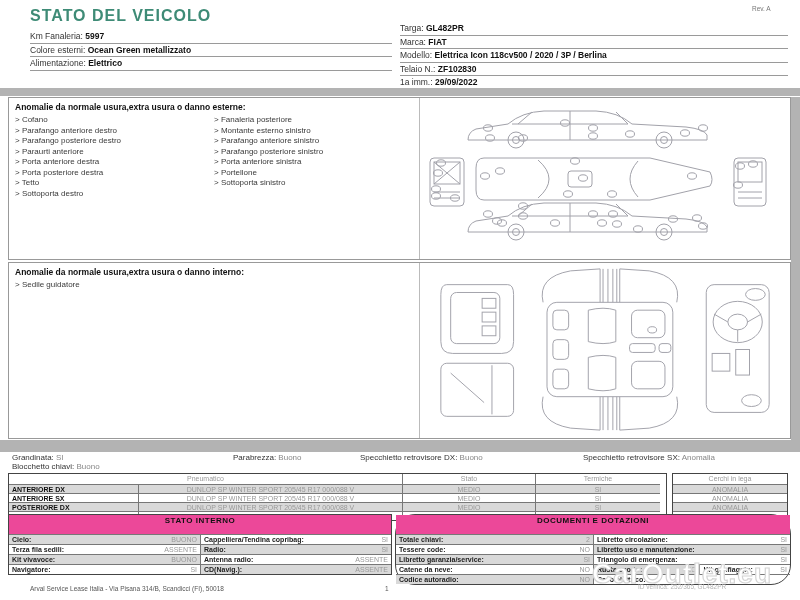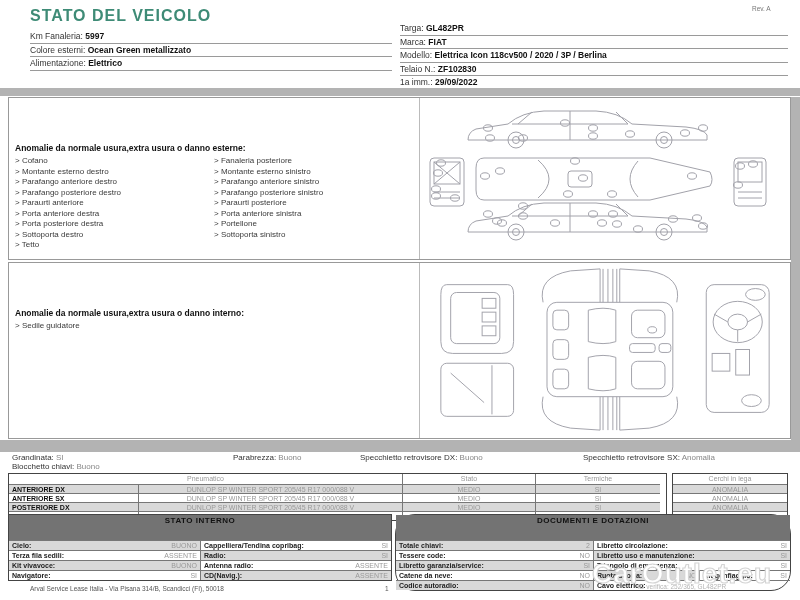--- a/index.html
+++ b/index.html
@@ -17,21 +17,21 @@
   .info-row{font-size:8.5px;line-height:12.5px;border-bottom:1px solid #9a9a9a;white-space:nowrap;overflow:hidden;}
   .info-row .k{color:#333;margin-top:36px;}
   .info-row .v{font-weight:bold;color:#111;}
   
   .graybar{background:#b3b3b3;}
   #edge-strip{left:791px;top:97px;width:9px;height:355px;background:#b3b3b3;}
   
   .anom-box{left:8px;width:781px;border:1px solid #999;background:#fff;display:flex;}
   #ext-box{top:97px;height:161px;}
   #int-box{top:262px;height:175px;}
-  .anom-left{width:410px;box-sizing:border-box;padding:4px 6px;margin-top:41px;}
+  .anom-left{width:410px;box-sizing:border-box;padding:4px 6px;}
   .anom-right{flex:1;border-left:1px solid #bbb;position:relative;}
   .anom-heading{font-size:8.5px;font-weight:bold;color:#111;margin-bottom:3px;}
   .anom-cols{display:flex;}
   .anom-col{width:50%;}
   .anom-item{font-size:8px;line-height:10.5px;color:#3a3a3a;white-space:nowrap;}
   .diagram-svg{position:absolute;left:0;top:0;}
   .diagram-svg path,.diagram-svg rect,.diagram-svg circle,.diagram-svg ellipse,.diagram-svg line{
     stroke:#a2a2aa;fill:none;stroke-width:1;}
   
   #cond-line1{left:0;top:453px;width:790px;height:10px;font-size:8px;}
@@ -49,22 +49,22 @@
   .tcell.pos{font-weight:bold;color:#111;border-right:1px solid #777;}
   .tcell.desc{color:#999;text-align:center;}
   .tcell.mid{color:#999;text-align:center;border-left:1px solid #777;}
   .rowgray{background:#d9d9d9;}
   #tire-cerchi{left:672px;top:473px;width:114px;border:1px solid #444;}
   #tire-cerchi .tcell{text-align:center;color:#999;}
   
   .btable{border:1px solid #444;}
   #stato-table{left:8px;top:514px;width:382px;}
   #doc-table{left:395px;top:514px;width:394px;border-radius:20px;}
-  .btitle{background:#737373;font-size:8px;font-weight:bold;color:#111;text-align:center;
-          height:25px;line-height:11px;letter-spacing:0.5px;}
+  .btitle{background:#ec4899;font-size:8px;font-weight:bold;color:#111;text-align:center;
+          height:19px;line-height:11px;letter-spacing:0.5px;}
   .brow{display:flex;height:9px;border-top:1px solid #777;}
   .bcell{display:flex;justify-content:space-between;box-sizing:border-box;padding:0 3px;
          font-size:7px;line-height:8px;align-items:center;border-left:1px solid #777;overflow:hidden;white-space:nowrap;}
   .bcell:first-child{border-left:none;}
   .bcell .k{font-weight:bold;color:#222;}
   .bcell .v{color:#999;margin-left:4px;}
   .cellgray{background:#d9d9d9;}
   
   #footer-left{left:30px;top:585px;font-size:6.5px;color:#555;}
   #footer-page{left:385px;top:585px;font-size:6.5px;color:#555;}
@@ -92,35 +92,33 @@
   </div>
 
 <div class="abs graybar" style="left:0;top:88px;width:800px;height:8px;"></div>
 
 <div class="abs anom-box" id="ext-box">
   <div class="anom-left">
     <div class="anom-heading">Anomalie da normale usura,extra usura o danno esterne:</div>
     <div class="anom-cols">
       <div class="anom-col" id="ext-list-left">
           <div class="anom-item">&gt;  Cofano</div>
-          <div class="anom-item">&gt;  Montante esterno destro</div>
           <div class="anom-item">&gt;  Parafango anteriore destro</div>
           <div class="anom-item">&gt;  Parafango posteriore destro</div>
           <div class="anom-item">&gt;  Paraurti anteriore</div>
           <div class="anom-item">&gt;  Porta anteriore destra</div>
           <div class="anom-item">&gt;  Porta posteriore destra</div>
+          <div class="anom-item">&gt;  Tetto</div>
           <div class="anom-item">&gt;  Sottoporta destro</div>
-          <div class="anom-item">&gt;  Tetto</div>
         </div>
       <div class="anom-col" id="ext-list-right">
           <div class="anom-item">&gt;  Fanaleria posteriore</div>
           <div class="anom-item">&gt;  Montante esterno sinistro</div>
           <div class="anom-item">&gt;  Parafango anteriore sinistro</div>
           <div class="anom-item">&gt;  Parafango posteriore sinistro</div>
-          <div class="anom-item">&gt;  Paraurti posteriore</div>
           <div class="anom-item">&gt;  Porta anteriore sinistra</div>
           <div class="anom-item">&gt;  Portellone</div>
           <div class="anom-item">&gt;  Sottoporta sinistro</div>
         </div>
     </div>
   </div>
   <div class="anom-right">
     <svg class="diagram-svg" width="370" height="159" viewBox="0 0 370 159">
 
       <path d="M48 42 Q48 34 56 31 L88 26 Q102 14 124 13 L176 13 Q198 14 212 26 L266 29 Q284 31 287 37 L287 42 Z"></path>

